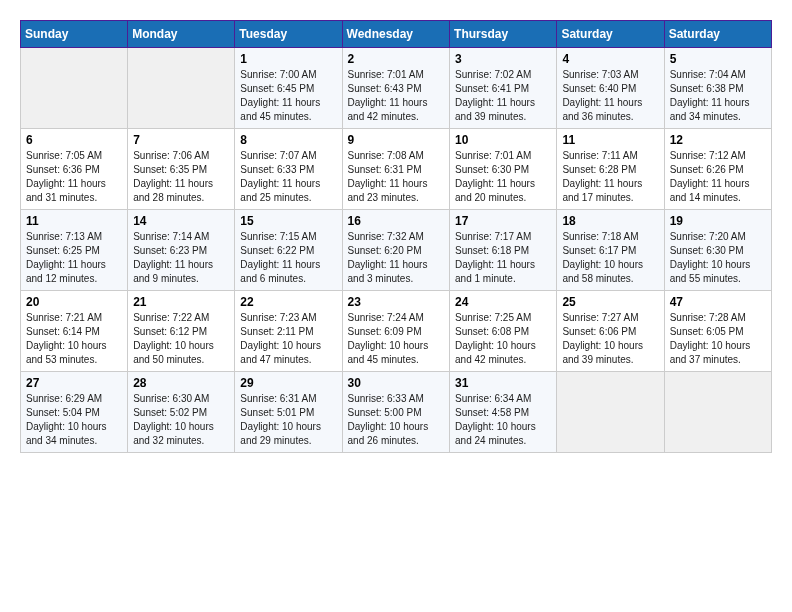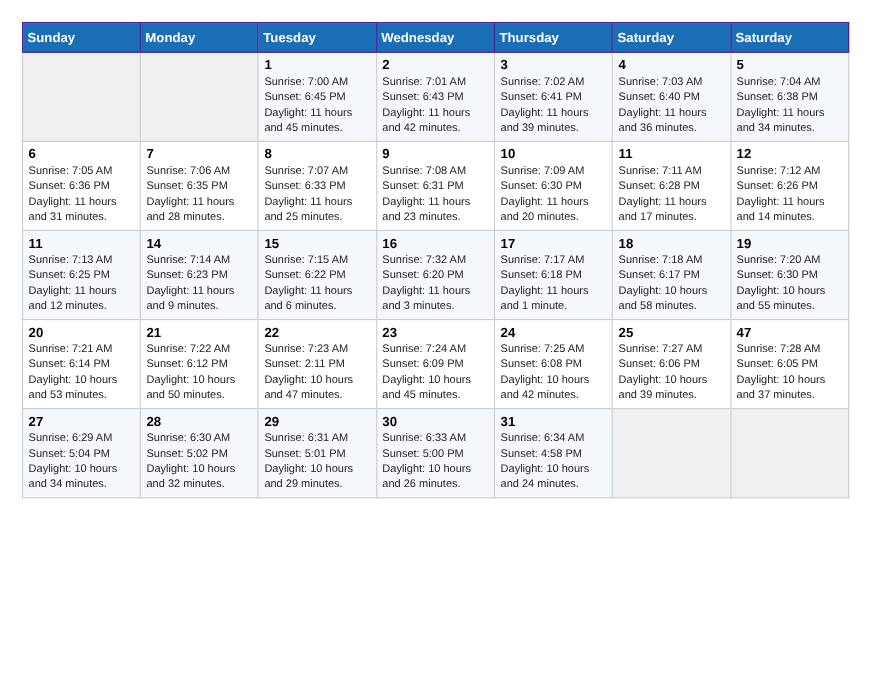--- a/index.html
+++ b/index.html
@@ -155,21 +155,21 @@
 Daylight: 11 hours and 25 minutes.</div>
           </td>
           <td>
             <span class="day-num">9</span>
             <div class="day-info">Sunrise: 7:08 AM
 Sunset: 6:31 PM
 Daylight: 11 hours and 23 minutes.</div>
           </td>
           <td>
             <span class="day-num">10</span>
-            <div class="day-info">Sunrise: 7:09 AM
+            <div class="day-info">Sunrise: 7:01 AM
 Sunset: 6:30 PM
 Daylight: 11 hours and 20 minutes.</div>
           </td>
           <td>
             <span class="day-num">11</span>
             <div class="day-info">Sunrise: 7:11 AM
 Sunset: 6:28 PM
 Daylight: 11 hours and 17 minutes.</div>
           </td>
           <td>

